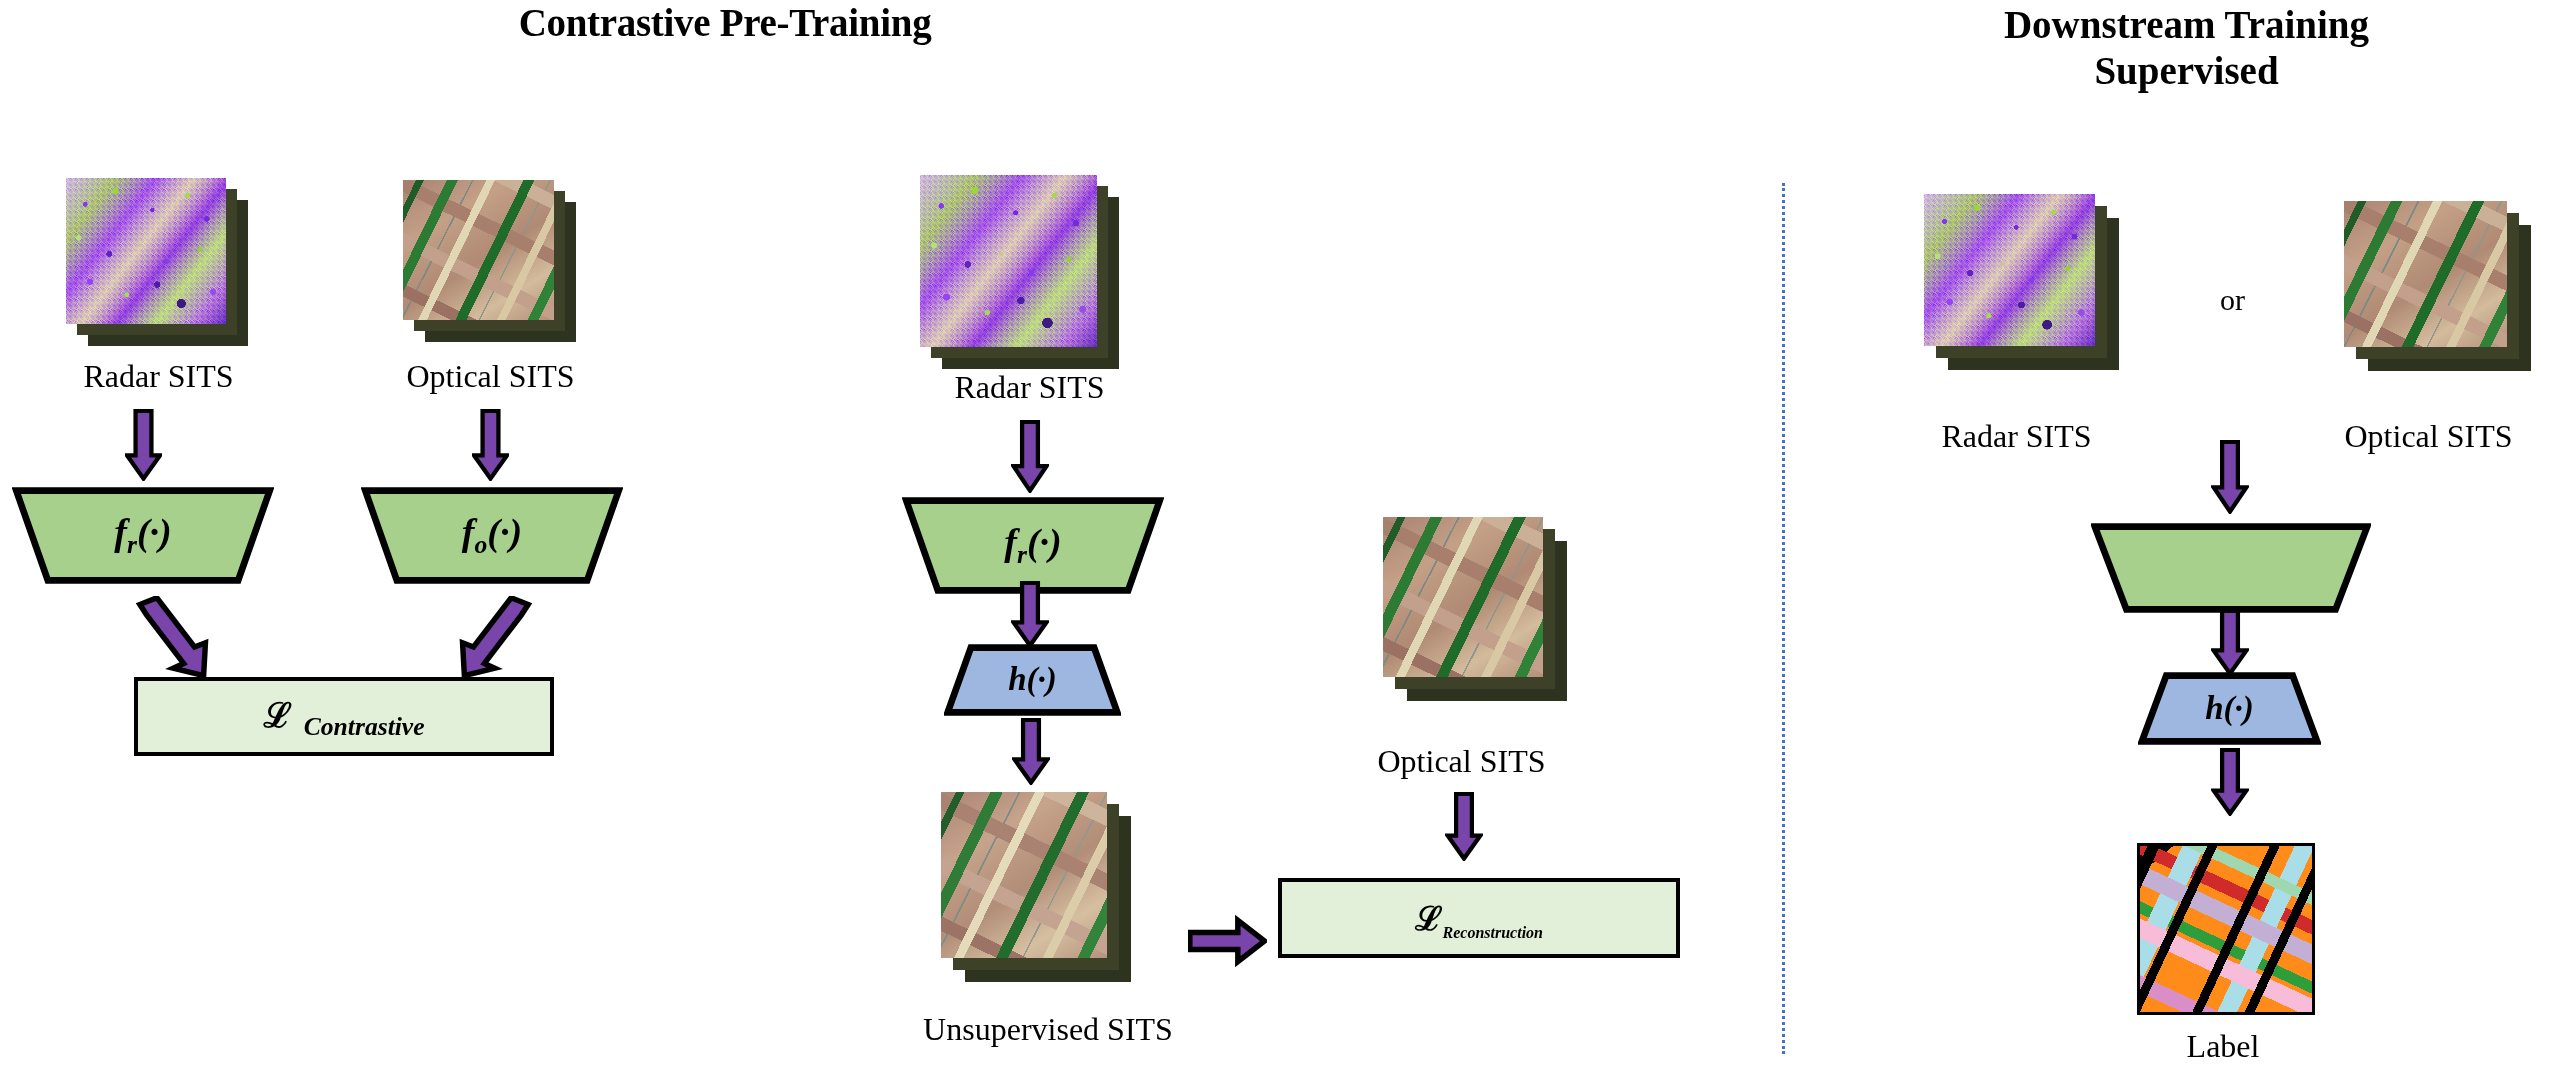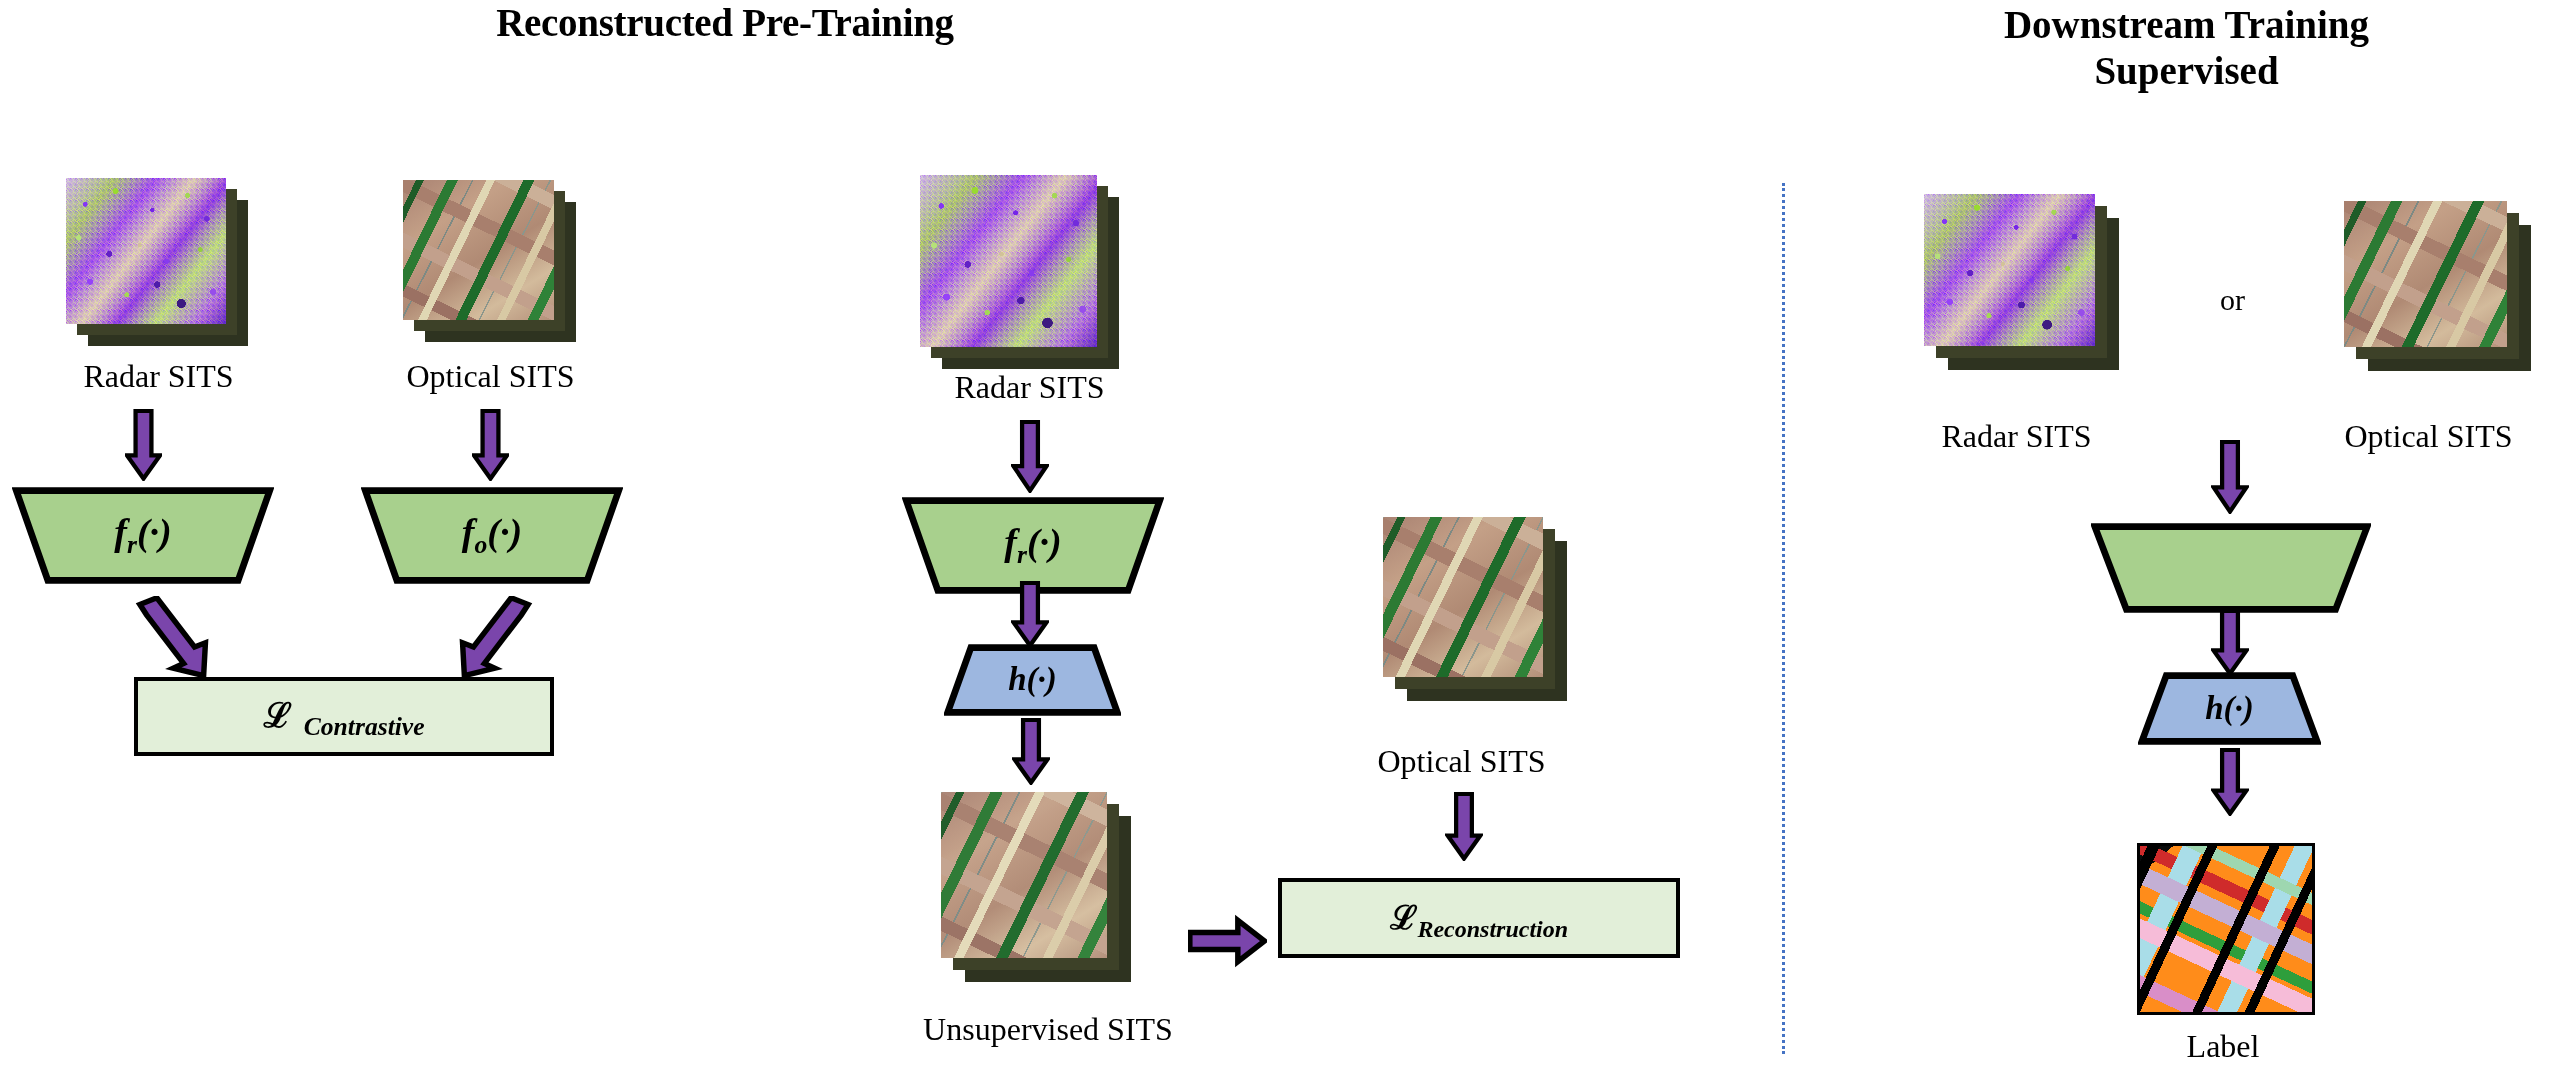--- a/index.html
+++ b/index.html
@@ -117,21 +117,21 @@
   
   .arrow{position:absolute;}
   .arrow svg{display:block;}
 
   
   .divider{position:absolute;border-left:3.7px dotted #4573c4;}
 </style>
 </head>
 <body>
 
-<div class="abs title" style="left:329px;top:1.2px;width:792px;">Reconstructed Pre-Training</div>
+<div class="abs title" style="left:329px;top:1.2px;width:792px;">Contrastive Pre-Training</div>
 
 <div class="abs title-right" style="left:1821px;top:2.4px;width:731px;">
   <div>Downstream Training</div>
   <div>Supervised</div>
 </div>
 
 <div class="stack" style="left:66px;top:178px;width:177px;height:164px;">
   <div class="sh" style="left:22px;top:22px;width:160px;height:146px;"></div>
   <div class="sh2" style="left:11px;top:11px;width:160px;height:146px;"></div>
   <div class="front radar" style="width:160px;height:146px;"></div>
@@ -256,21 +256,21 @@
 <div class="abs cap" style="left:1297px;top:744px;width:329px;">Optical SITS</div>
 
 <div class="arrow" style="left:1445px;top:792px;">
   <svg width="38" height="69" viewBox="0 0 62 114">
     <path d="M18,3 L44,3 L44,72 L58,72 L31,110 L4,72 L18,72 Z" fill="#7a45ab" stroke="#000" stroke-width="7" stroke-linejoin="miter"></path>
   </svg>
 </div>
 
 <div class="lossbox" style="left:1278px;top:878px;width:402px;height:80px;">
   <div class="txt" style="font-size:33px;">
-    <span class="scr">ℒ</span><sub style="font-size:24px;text-align:center;">Reconstruction</sub>
+    <span class="scr">ℒ</span><sub style="font-size:16px;text-align:center;">Reconstruction</sub>
   </div>
 </div>
 
 <div class="divider" style="left:1782px;top:183px;height:871px;"></div>
 
 <div class="stack" style="left:1924px;top:194px;width:201px;height:189px;">
   <div class="sh" style="left:24px;top:24px;width:171px;height:152px;"></div>
   <div class="sh2" style="left:12px;top:12px;width:171px;height:152px;"></div>
   <div class="front radar" style="width:171px;height:152px;"></div>
 </div>

